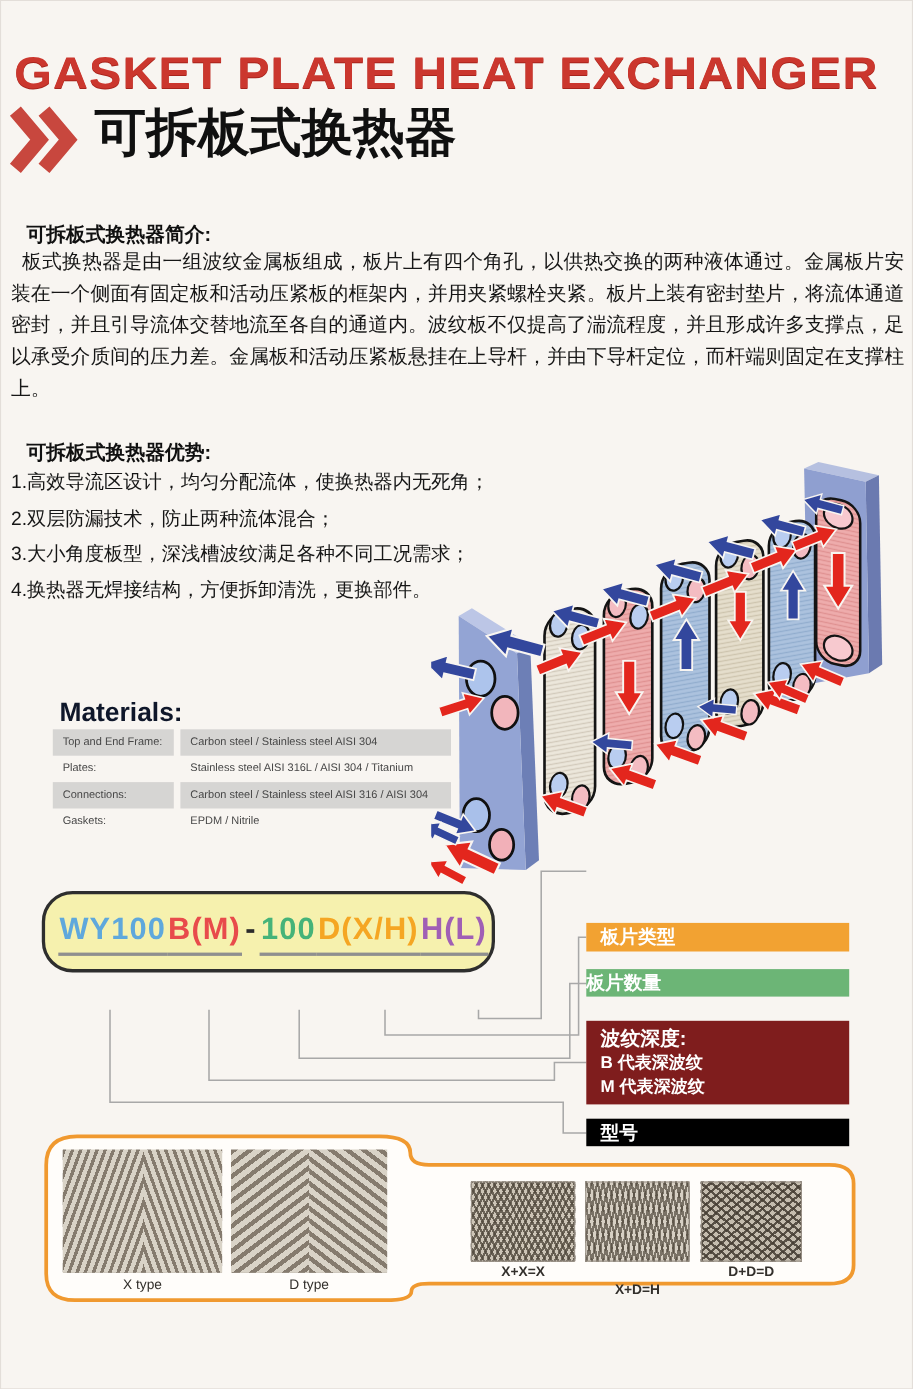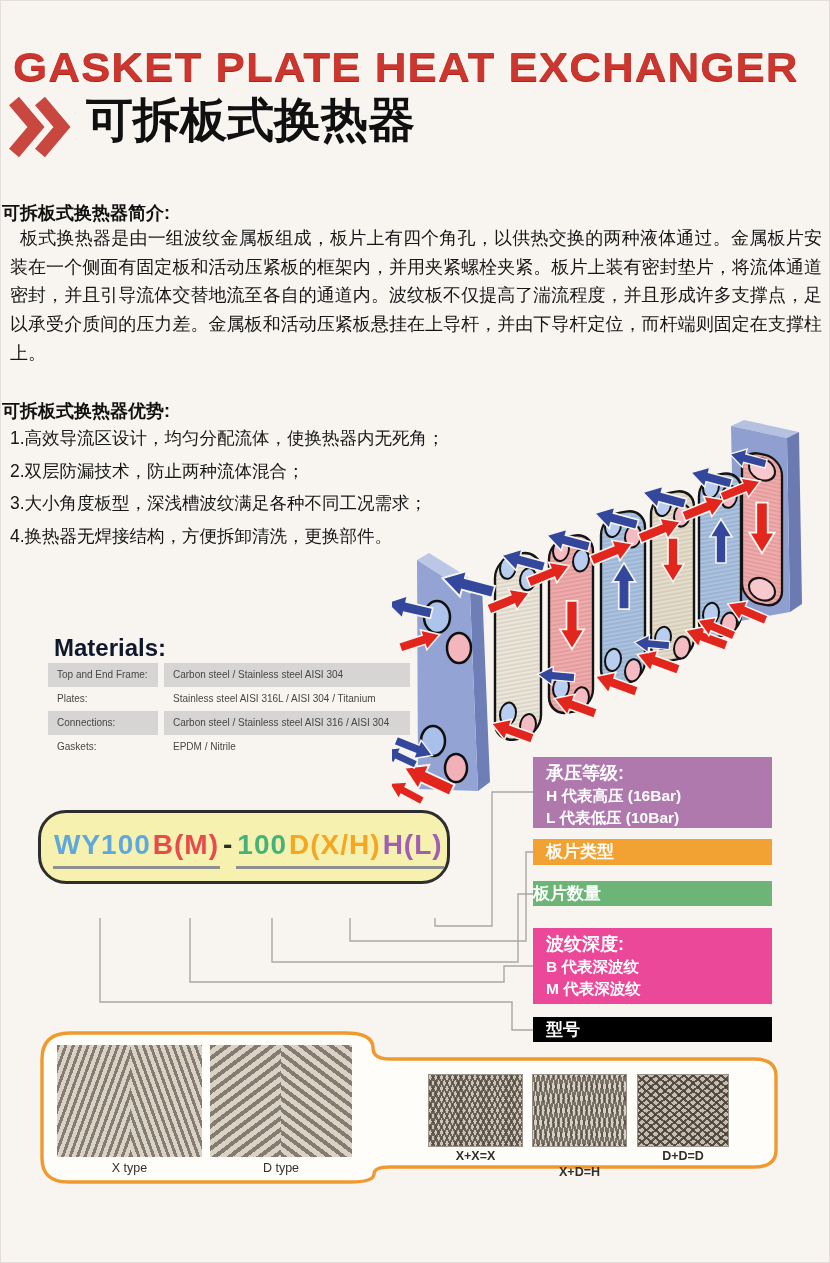--- a/index.html
+++ b/index.html
@@ -6,21 +6,21 @@
   .page{position:relative;width:830px;height:1263px;margin:0 auto;background:#f8f5f1;
         font-family:"Liberation Sans","DejaVu Sans",sans-serif;overflow:hidden;
         box-shadow:inset 0 0 0 1px #e3ded9;}
   
   .hdr-en{position:absolute;left:13px;top:47px;font-size:44px;line-height:1;font-weight:800;
           letter-spacing:1px;color:#cb372e;transform:scaleY(.92);transform-origin:top left;
           text-shadow:0 1px 0 #a8241c;}
   .chev{position:absolute;left:8px;top:95px;}
   .hdr-zh{position:absolute;left:86px;top:94px;font-size:47px;line-height:1.1;font-weight:600;color:#101010;}
   
-  .sec-h{position:absolute;left:2px;font-size:18px;font-weight:bold;color:#101010;}
+  .sec-h{position:absolute;left:24px;font-size:18px;font-weight:bold;color:#101010;}
   .intro-h{top:201px;}
   .intro-b{position:absolute;left:10px;top:224px;width:812px;font-size:18px;line-height:28.7px;
            color:#161616;text-align:justify;text-indent:10px;}
   .adv-h{top:399px;}
   .adv-i{position:absolute;left:10px;font-size:17.5px;color:#161616;white-space:nowrap;}
   .ai0{top:426px}.ai1{top:459px}.ai2{top:491px}.ai3{top:524px}
   
   .diagram{position:absolute;left:392px;top:408px;}
   
   .mat-h{position:absolute;left:54px;top:634px;font-size:24px;font-weight:bold;color:#0f172a;}
@@ -36,21 +36,21 @@
   .mcode{position:absolute;left:12px;top:16px;display:flex;align-items:flex-start;
          font-size:28px;font-weight:bold;letter-spacing:1px;white-space:nowrap;}
   .sg{padding:0 1px 5px 1px;}
   .sg.u{border-bottom:3px solid #8f8f8f;}
   .sg0{color:#5fa8dc}.sg1{color:#e84b4b}.sg2{color:#2b2b2b;padding:0 3px 5px}.sg3{color:#45b379}
   .sg4{color:#f5a623}.sg5{color:#a05fb5}
   .connectors{position:absolute;left:0;top:0;pointer-events:none;}
   
   .lbox{position:absolute;left:533px;width:239px;color:#fff;font-weight:bold;box-sizing:border-box;}
   .lb0{top:757px;height:71px;background:#b079ae;padding:5px 0 0 13px;}
-  .lb3{top:928px;height:76px;background:#ec4899;padding:5px 0 0 13px;}
+  .lb3{top:928px;height:76px;background:#7f1d1d;padding:5px 0 0 13px;}
   .lt{font-size:18px;line-height:23px;}
   .ll{font-size:15.5px;line-height:22px;}
   .lb1{top:839px;height:26px;background:#f2a232;line-height:26px;padding-left:13px;font-size:17px;}
   .lb2{top:881px;height:25px;background:#6cb576;line-height:25px;font-size:17px;}
   .lb4{top:1017px;height:25px;background:#000000;line-height:25px;padding-left:13px;font-size:17px;}
   
   .frames{position:absolute;left:0;top:0;pointer-events:none;}
   .tile{position:absolute;box-shadow:inset 0 0 0 1px #9a9288;}
   .pat-x,.pat-d{display:flex;}
   .pat-x>div,.pat-d>div{flex:1;height:100%;}
@@ -254,25 +254,20 @@
   <svg class="connectors" width="830" height="1263" viewBox="0 0 830 1263">
     <g fill="none" stroke="#a8a8a8" stroke-width="1.4">
       <path d="M100,918 V1002 H512 V1030 H533"></path>
       <path d="M190,918 V982 H504 V966 H533"></path>
       <path d="M272,918 V962 H518 V894 H533"></path>
       <path d="M350,918 V941 H526 V852 H533"></path>
       <path d="M435,918 V926 H492 V792 H533"></path>
     </g>
   </svg>
 
-  <div class="lbox lb0">
-    <div class="lt">承压等级:</div>
-    <div class="ll">H 代表高压 (16Bar)</div>
-    <div class="ll">L 代表低压 (10Bar)</div>
-  </div>
   <div class="lbox lb1">板片类型</div>
   <div class="lbox lb2">板片数量</div>
   <div class="lbox lb3">
     <div class="lt">波纹深度:</div>
     <div class="ll">B 代表深波纹</div>
     <div class="ll">M 代表深波纹</div>
   </div>
   <div class="lbox lb4">型号</div>
 
   <svg class="frames" width="830" height="1263" viewBox="0 0 830 1263">

